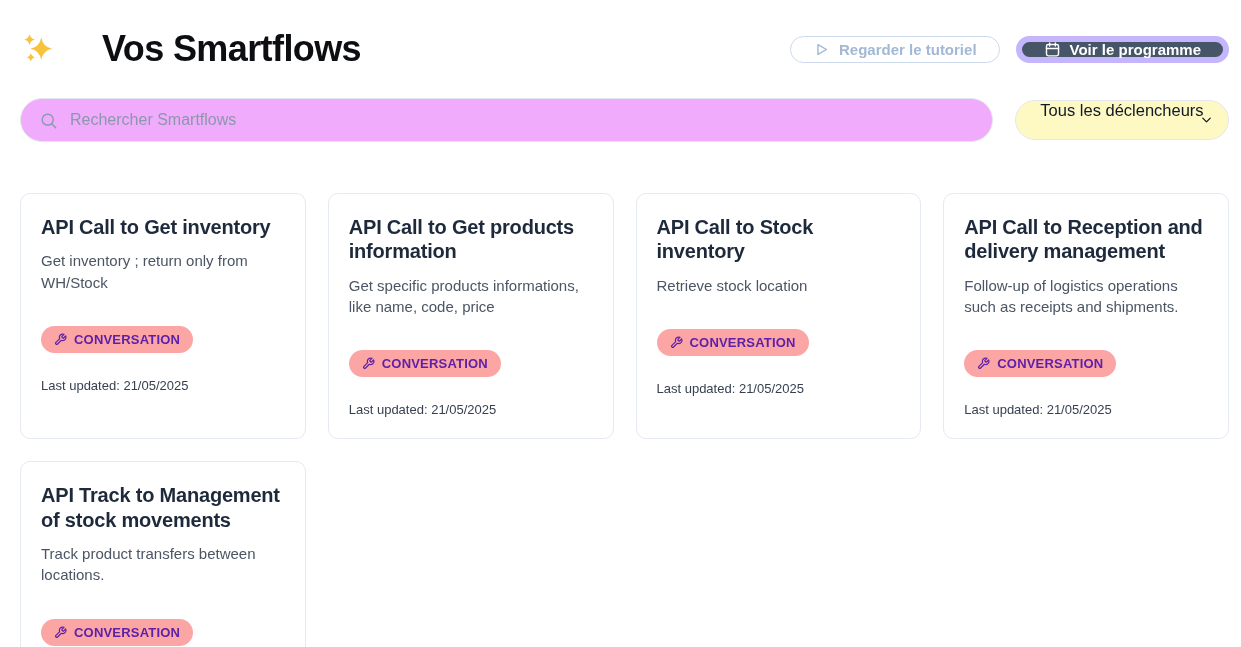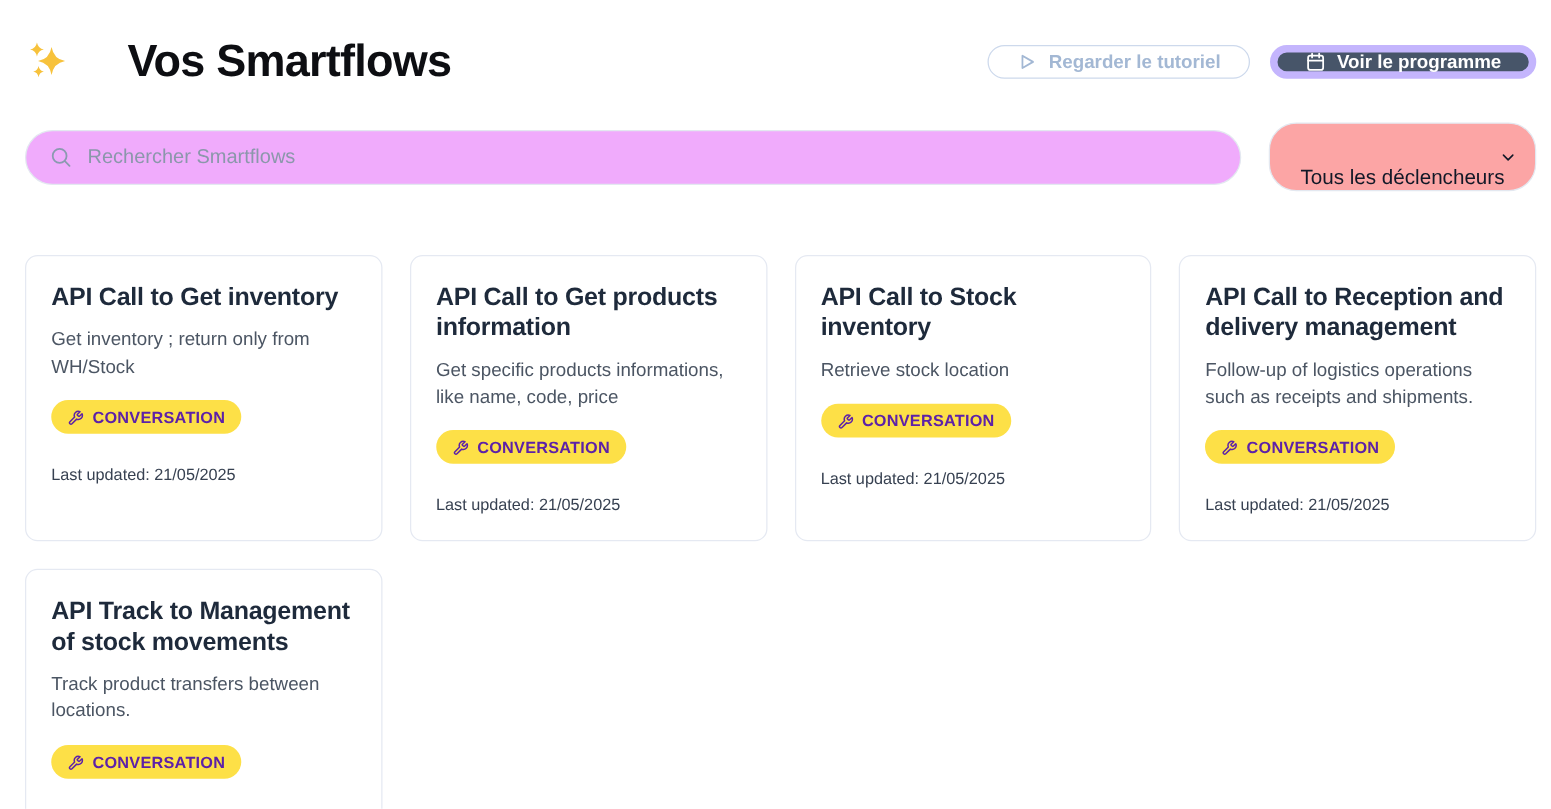--- a/index.html
+++ b/index.html
@@ -22,36 +22,36 @@
   .btn-dark { background: #475569; border: 6px solid #c4b5fd; color: #ffffff; }
   .btn svg { flex: none; }
 
   
   .toolbar { display: flex; align-items: center; gap: 22px; margin-top: 28px; }
   .search-box { flex: 1; display: flex; align-items: center; gap: 12px; height: 44px;
                 border: 1px solid #e3e8f0; border-radius: 22px; padding: 0 18px; background: #f0abfc; }
   .search-box input { flex: 1; border: none; outline: none; font-size: 16px; color: #334155;
                       font-family: inherit; background: transparent; }
   .search-box input::placeholder { color: #8b97ab; }
-  .dropdown { position: relative; flex: none; width: 214px; height: 55px; border: 1px solid #e3e8f0;
-              border-radius: 22px; background: #fca5a5; display: flex; align-items: flex-end;
+  .dropdown { position: relative; flex: none; width: 214px; height: 40px; border: 1px solid #e3e8f0;
+              border-radius: 22px; background: #fef9c3; display: flex; align-items: flex-start;
               justify-content: center; cursor: pointer; }
   .dropdown-label { font-size: 16.5px; font-weight: 500; color: #111827; white-space: nowrap; }
   .dropdown .chev { position: absolute; right: 14px; top: 50%; transform: translateY(-50%); }
 
   
   .grid { display: grid; grid-template-columns: repeat(4, 1fr); gap: 22px; margin-top: 51px; }
   .card { background: #ffffff; border: 1px solid #e5e9f2; border-radius: 10px;
           padding: 21px 20px; min-height: 196px; cursor: pointer; }
   .card-title { font-size: 20px; font-weight: 700; color: #1e2a3b; line-height: 1.22;
                 letter-spacing: -0.2px; margin-bottom: 11px; }
   .card-desc { font-size: 15px; color: #4b5563; line-height: 1.42; margin-bottom: 16px; }
-  .badge { display: inline-flex; align-items: flex-end; gap: 7px; background: #fde047;
+  .badge { display: inline-flex; align-items: center; gap: 7px; background: #fca5a5;
            color: #5d21a8; border-radius: 9999px; padding: 6px 13px; font-size: 13px;
-           font-weight: 600; letter-spacing: 0.2px; }
+           font-weight: 600; letter-spacing: 0.2px; margin-top: 17px; }
   .updated { margin-top: 25px; font-size: 13px; color: #374151; }
 </style>
 </head>
 <body>
 
 <div class="page">
 
   <div class="header">
     <div class="title-wrap">
       <svg class="sparkles" viewBox="0 0 32 32">

